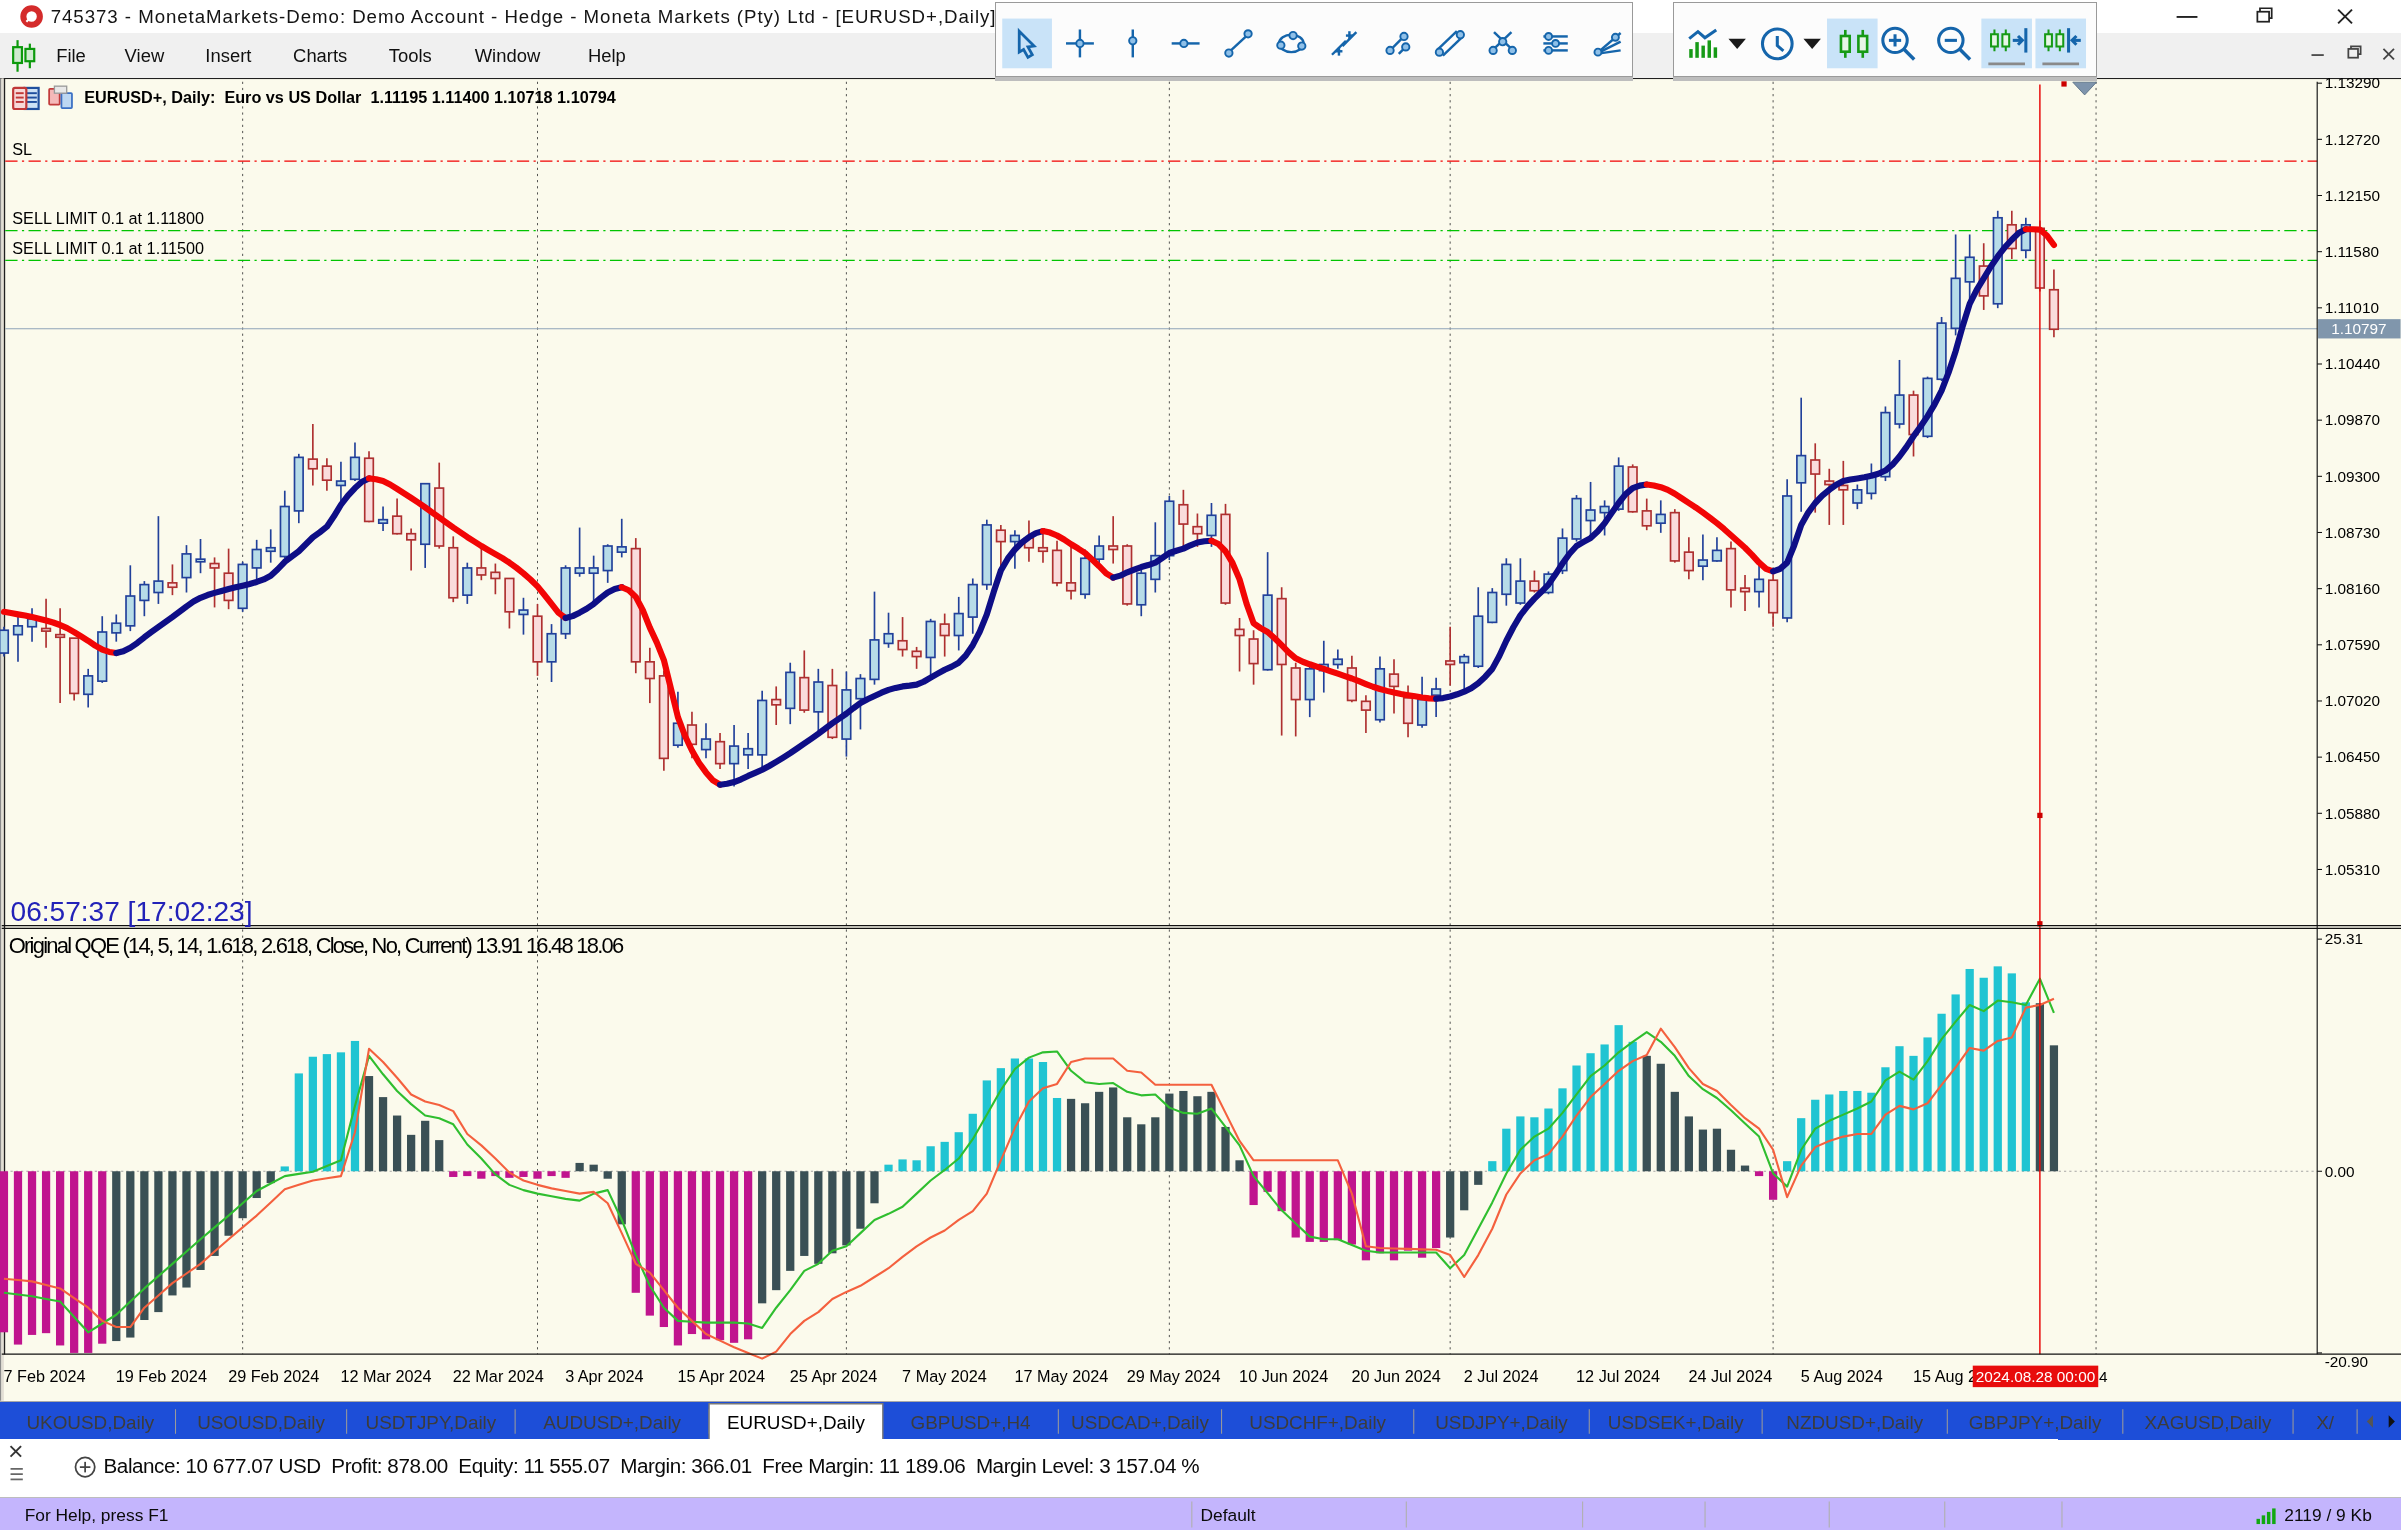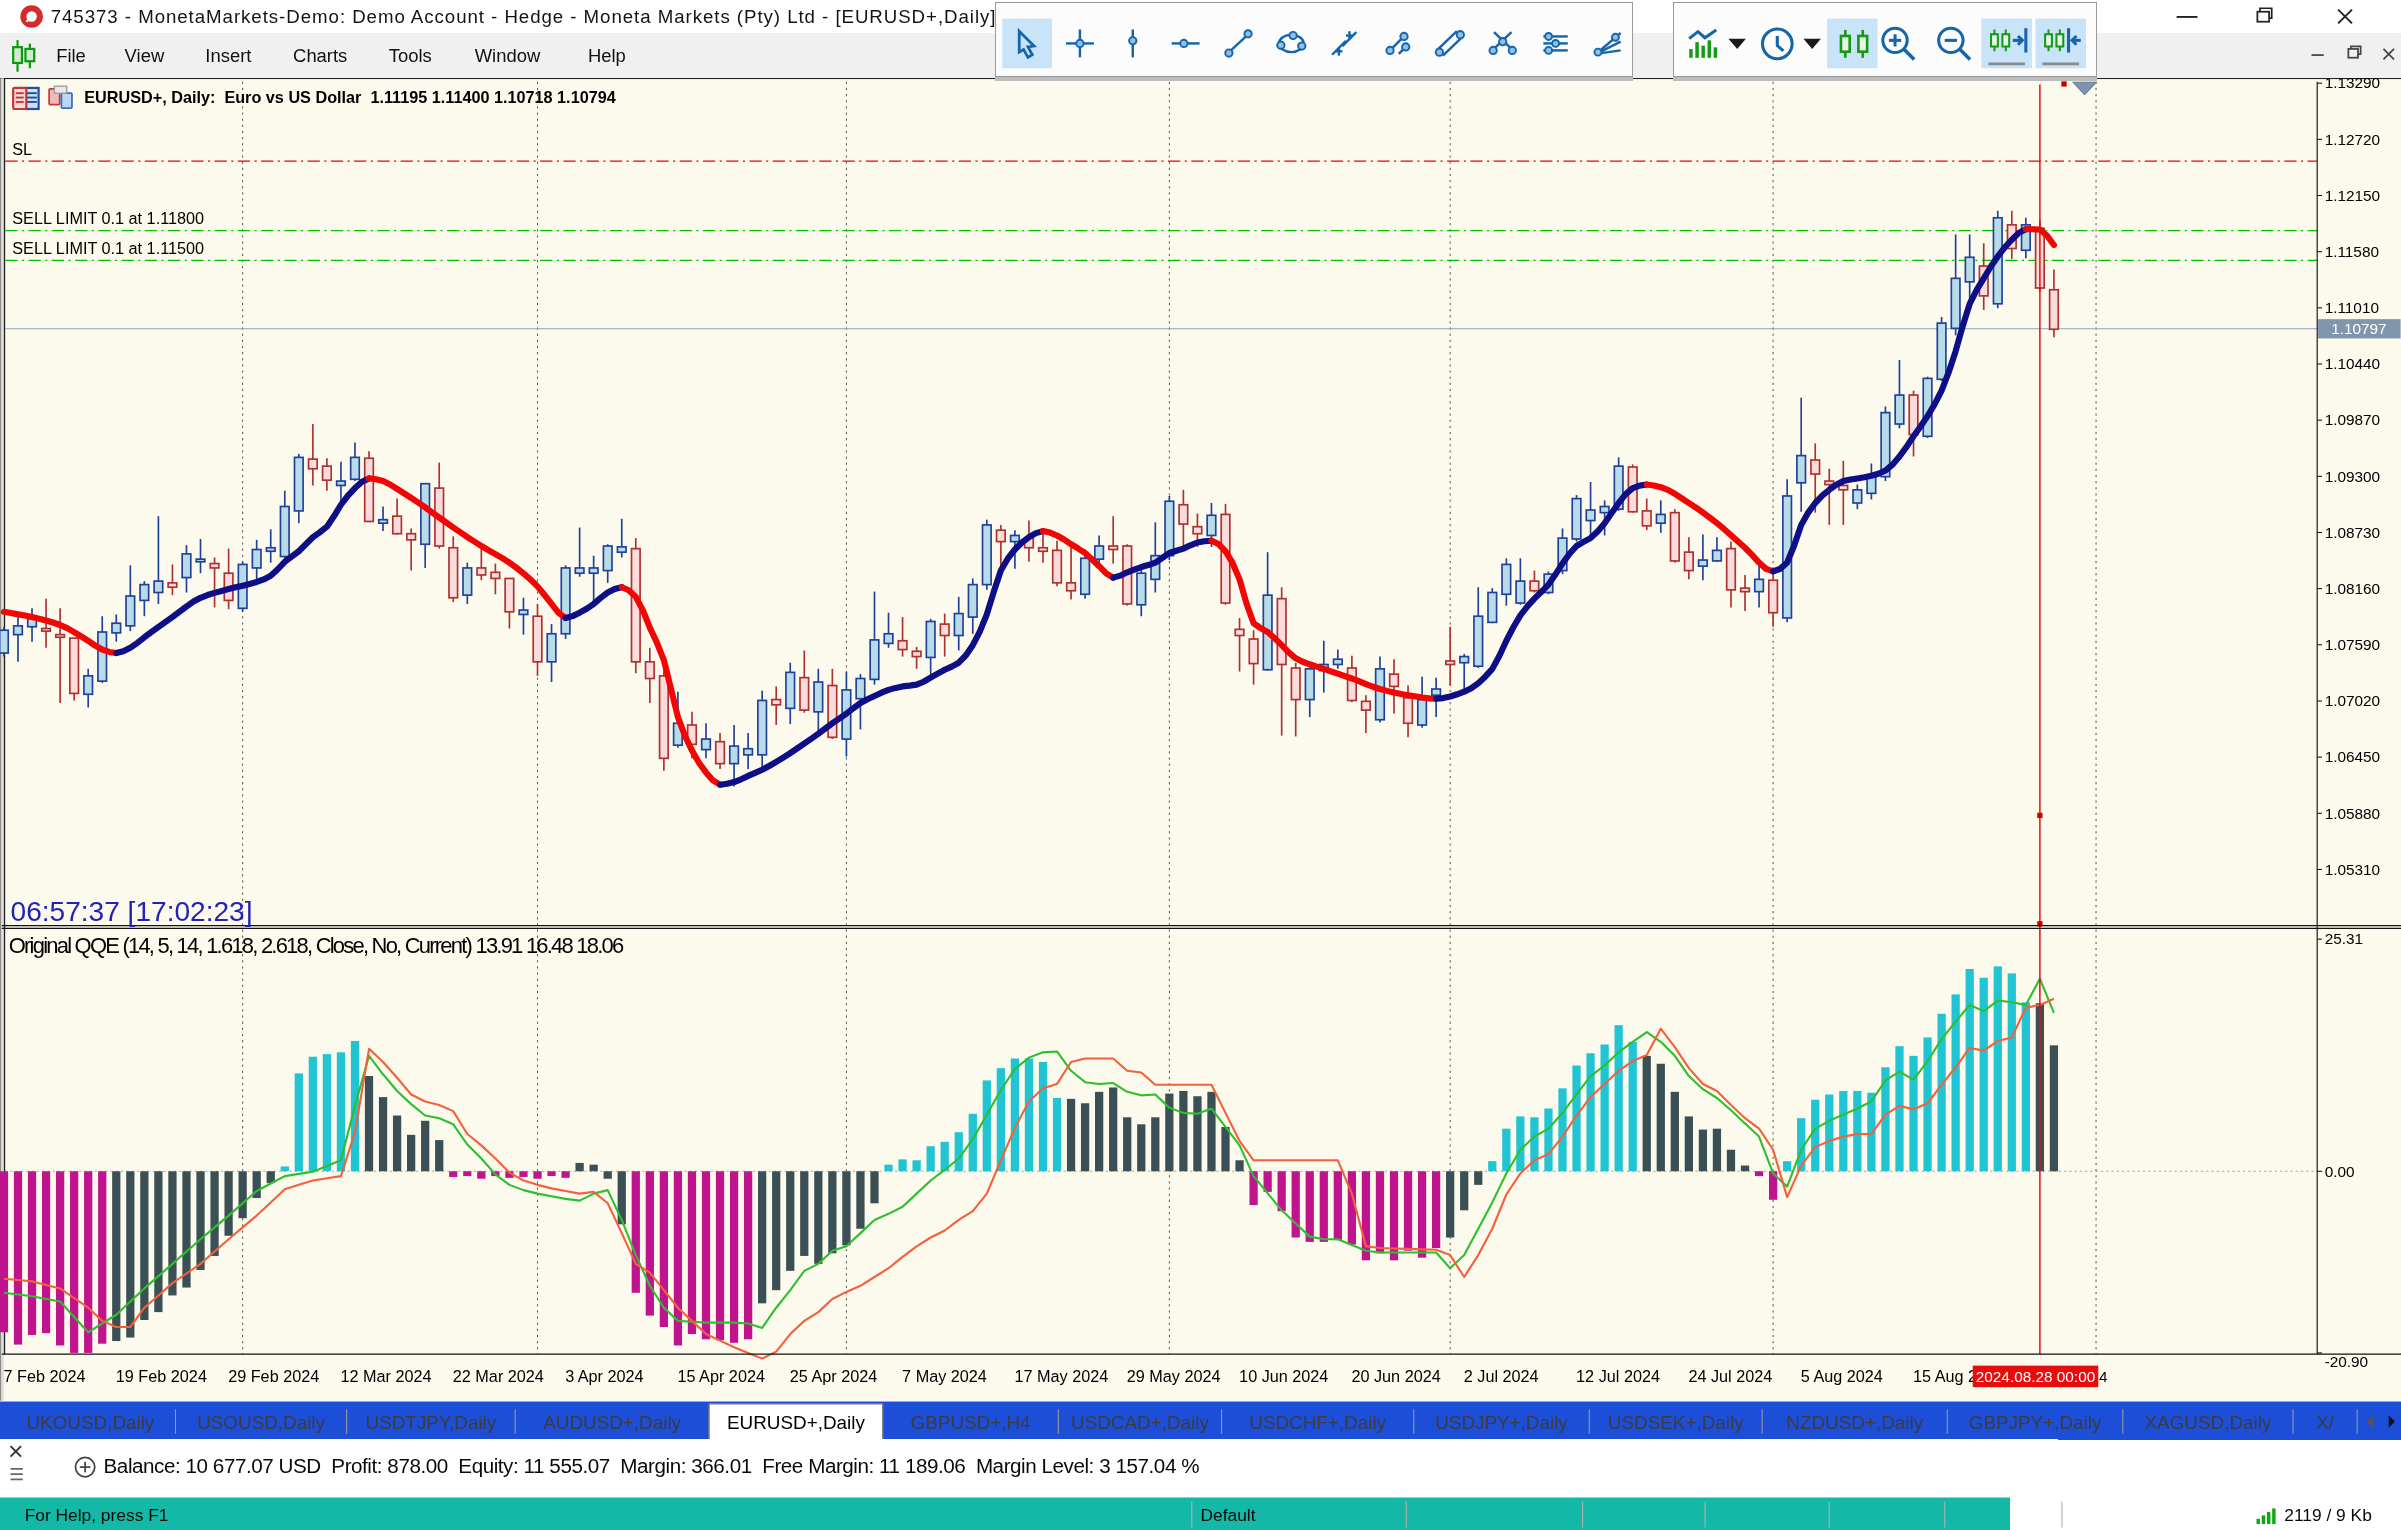--- a/index.html
+++ b/index.html
@@ -785,21 +785,21 @@
       <g stroke="#666" stroke-width="2">
         <line x1="12" y1="34" x2="26" y2="34"></line>
         <line x1="12" y1="40" x2="26" y2="40"></line>
         <line x1="12" y1="46" x2="26" y2="46"></line>
       </g>
       <circle cx="97" cy="32" r="11" fill="none" stroke="#444" stroke-width="2"></circle>
       <line x1="91" y1="32" x2="103" y2="32" stroke="#444" stroke-width="2"></line>
       <line x1="97" y1="26" x2="97" y2="38" stroke="#444" stroke-width="2"></line>
       <text x="118" y="39" font-size="23.5" letter-spacing="-0.5" fill="#0a0a0a">Balance: 10 677.07 USD&nbsp; Profit: 878.00&nbsp; Equity: 11 555.07&nbsp; Margin: 366.01&nbsp; Free Margin: 11 189.06&nbsp; Margin Level: 3 157.04 %</text>
     </svg></div>
-<div class="abs" style="left:0;top:1497px;width:2010px;height:33px;background:#14b8a6;border-top:1.3px solid #bdbdbd;box-sizing:border-box;z-index:20"><svg width="2401" height="33" viewBox="0 0 2736 38">
+<div class="abs" style="left:0;top:1497px;width:2401px;height:33px;background:#c4b5fd;border-top:1.3px solid #bdbdbd;box-sizing:border-box;z-index:20"><svg width="2401" height="33" viewBox="0 0 2736 38">
       <text x="14" y="26" font-size="20" fill="#0a0a0a">For Help, press F1</text>
       <text x="1368" y="26" font-size="20" fill="#0a0a0a">Default</text>
       <line x1="1358" y1="4" x2="1358" y2="34" stroke="#b0b0b0" stroke-width="1.3"></line>
       <line x1="1605" y1="4" x2="1605" y2="34" stroke="#b0b0b0" stroke-width="1.3"></line>
       <line x1="1808" y1="4" x2="1808" y2="34" stroke="#b0b0b0" stroke-width="1.3"></line>
       <line x1="1949" y1="4" x2="1949" y2="34" stroke="#b0b0b0" stroke-width="1.3"></line>
       <line x1="2092" y1="4" x2="2092" y2="34" stroke="#b0b0b0" stroke-width="1.3"></line>
       <line x1="2225" y1="4" x2="2225" y2="34" stroke="#b0b0b0" stroke-width="1.3"></line>
       <line x1="2360" y1="4" x2="2360" y2="34" stroke="#b0b0b0" stroke-width="1.3"></line>
       <g fill="#12A812">

